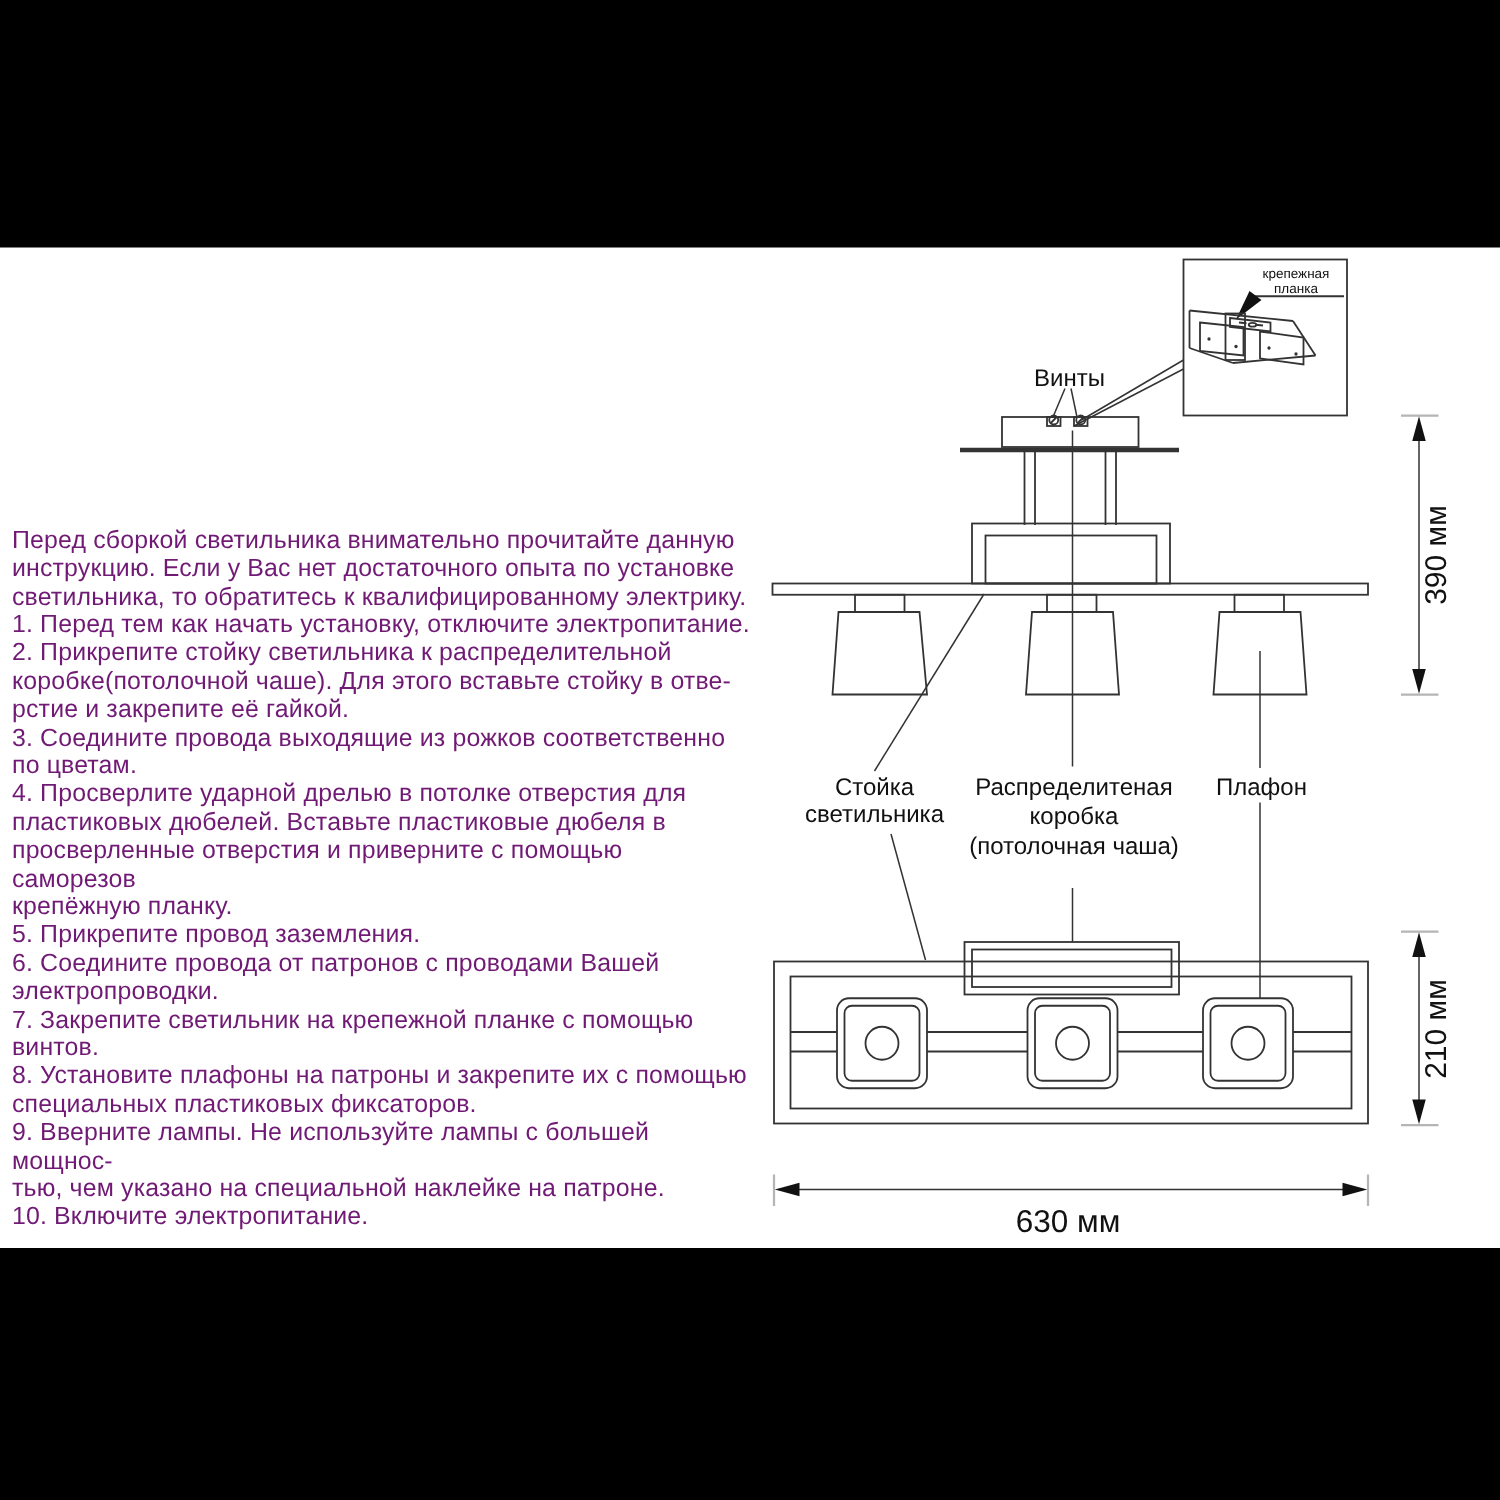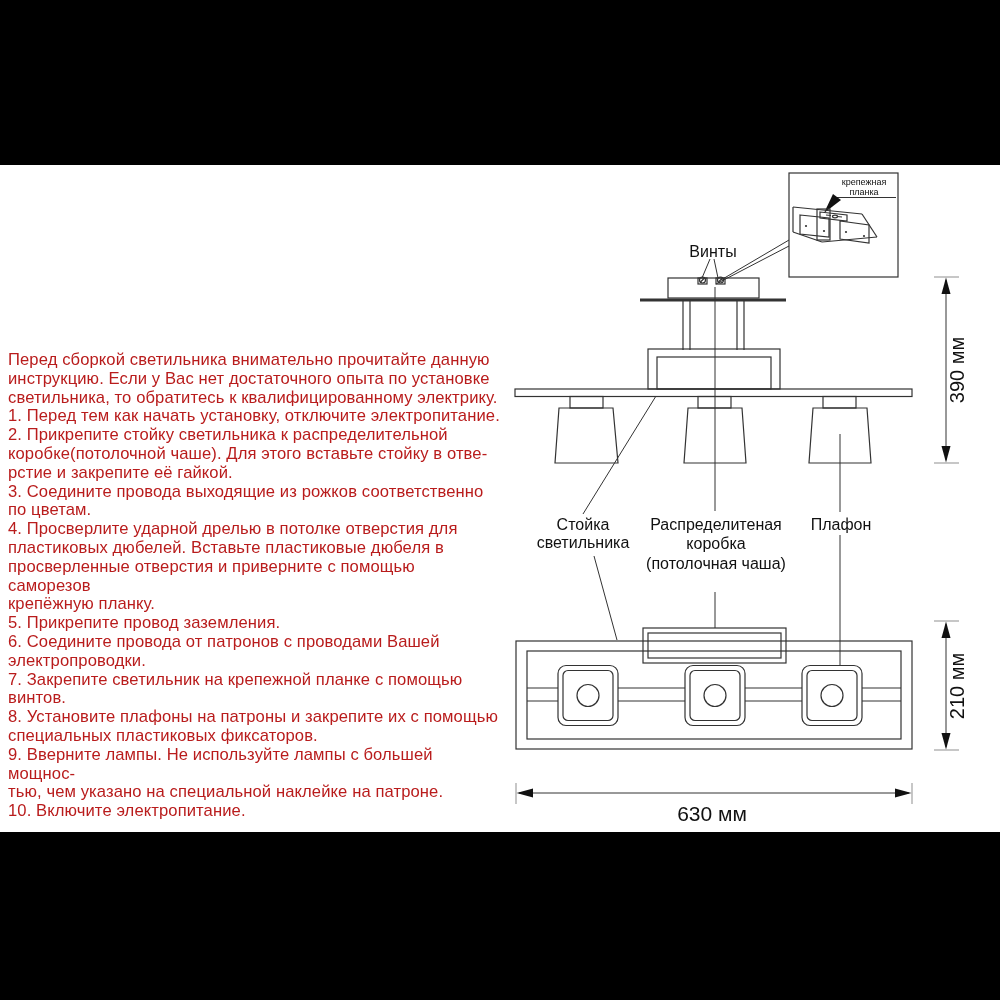--- a/index.html
+++ b/index.html
@@ -3,21 +3,21 @@
 <meta charset="utf-8">
 <style>
   html,body{margin:0;padding:0;background:#000;}
   .page{position:relative;width:1000px;height:1000px;background:#ffffff;overflow:hidden;
         font-family:"Liberation Sans",sans-serif;}
   .bar{position:absolute;left:0;width:1000px;background:#000;}
   .bar.top{top:0;height:165px;}
   .bar.bottom{top:832px;height:168px;}
   .instructions{
     position:absolute;left:8px;top:351px;width:492px;
-    font-size:16.6px;line-height:18.8px;color:#b91c1c;
+    font-size:16.6px;line-height:18.8px;color:#701a75;
     white-space:pre-line;letter-spacing:0.1px;
   }
   svg{position:absolute;left:0;top:165px;}
   svg text{font-family:"Liberation Sans",sans-serif;fill:#111;}
   .lbl{font-size:16px;}
   .dim{font-size:20px;}
   .dimw{font-size:21px;}
   .ins{font-size:9px;}
 </style>
 </head>

